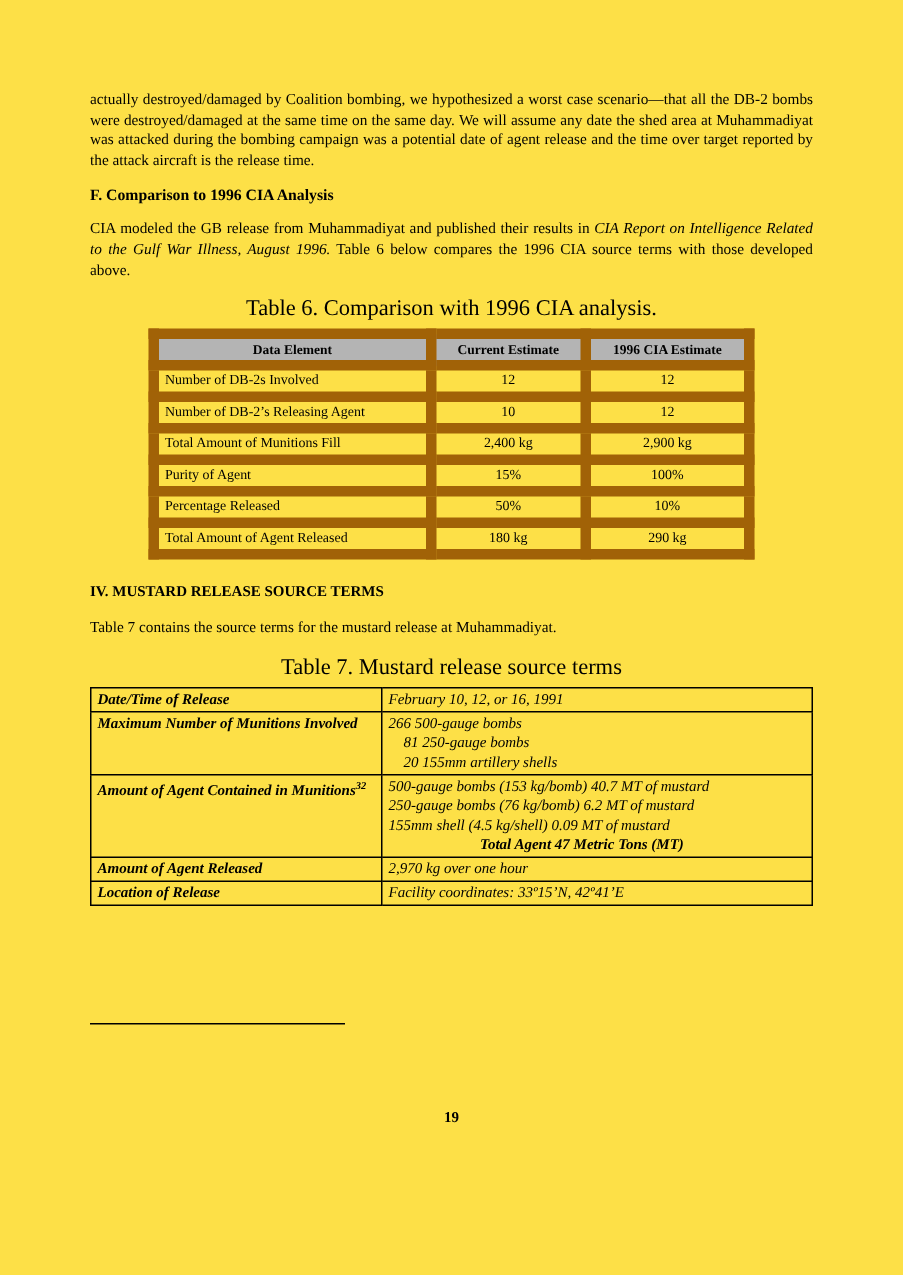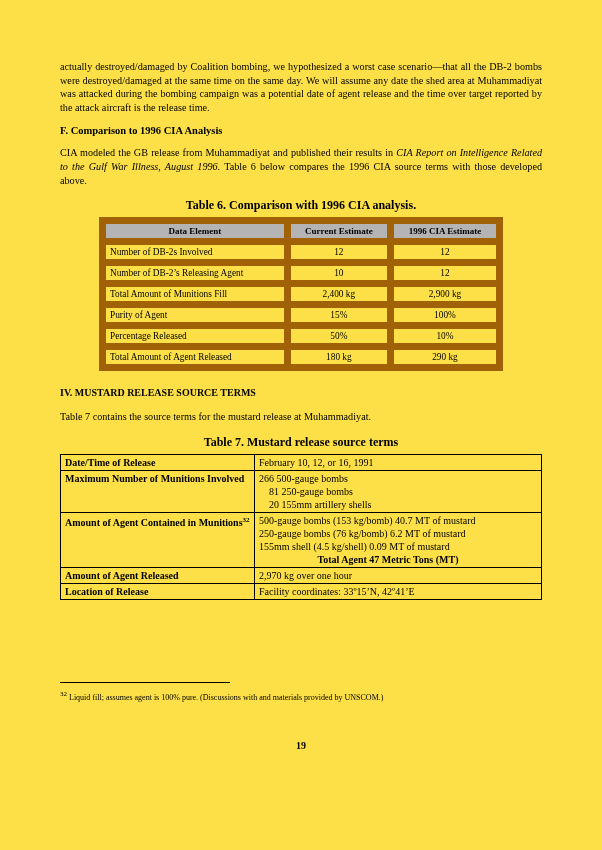--- a/index.html
+++ b/index.html
@@ -33,22 +33,22 @@
     font-size: 10.5px;
     font-weight: bold;
     margin: 0 0 10px 0;
   }
   .major-head {
     font-size: 10px;
     font-weight: bold;
     margin: 16px 0 12px 0;
   }
   .tbl-caption {
-    font-size: 12px;
-    font-weight: bold;
+    font-size: 15px;
+    font-weight: normal;
     text-align: center;
     margin: 0 0 4px 0;
   }
   .italic { font-style: italic; }
   .sup { font-size: 7px; vertical-align: super; }
 
   
   table.t6 {
     border-collapse: collapse;
     width: 404px;
@@ -68,20 +68,21 @@
   }
   table.t6 td.lbl { text-align: left; }
   table.t6 td.num { text-align: center; margin-left: 12px; }
 
   
   table.t7 {
     border-collapse: collapse;
     width: 482px;
     margin: 0 0 10px 0;
     font-size: 10px;
+    font-style: italic;
   }
   table.t7 td {
     border: 1px solid #000;
     padding: 1px 4px;
     vertical-align: top;
     line-height: 13px;
   }
   table.t7 td.k {
     width: 185px;
     font-weight: bold;
@@ -224,17 +225,16 @@
           </td>
         </tr>
       </tbody>
     </table>
 
   </div>
 
   <div class="fn-rule"></div>
 
   <div class="footnotes">
-    <div><span class="sup">32</span> <span>Liquid fill; assumes agent is 100% pure.  (Discussions with and materials provided by UNSCOM.)</span></div>
   </div>
 
   <div class="page-num">19</div>
 </div>
 
 </body></html>

